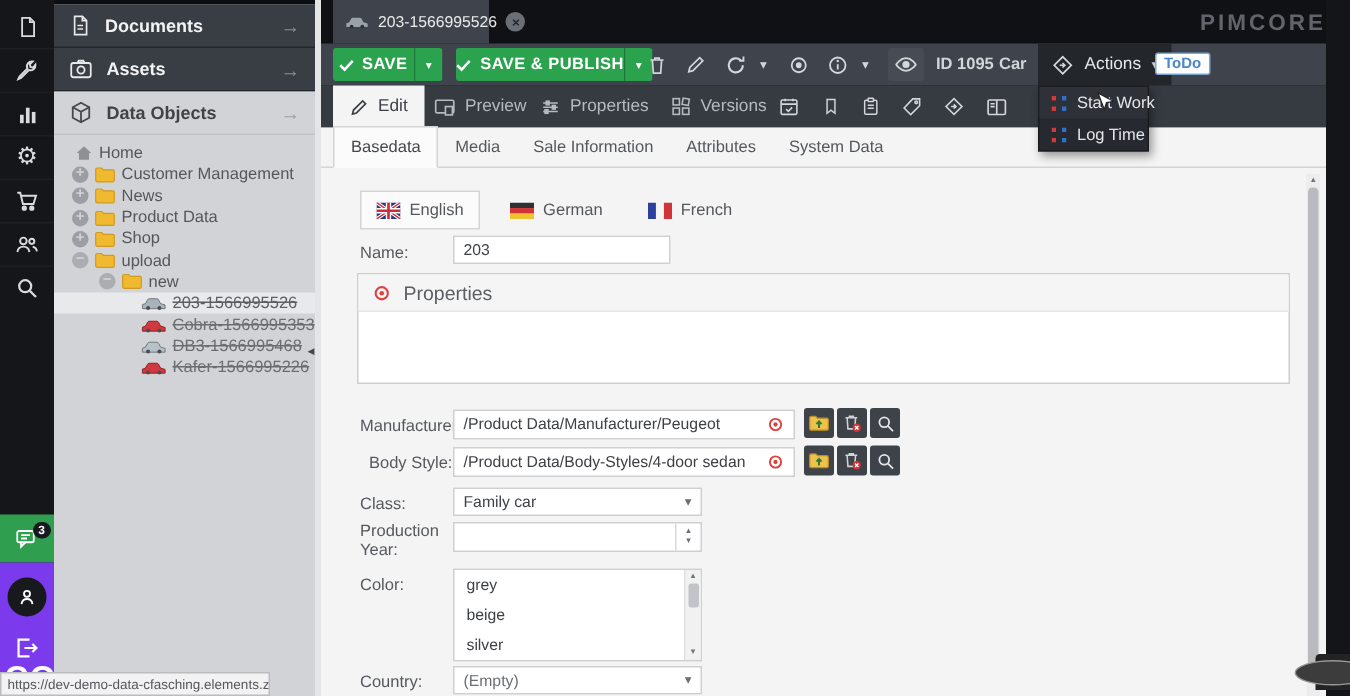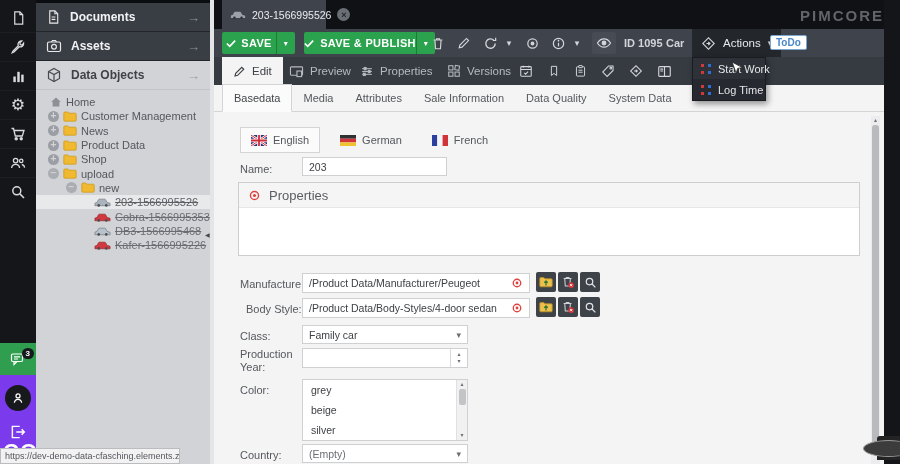--- a/index.html
+++ b/index.html
@@ -502,27 +502,24 @@
   <div class="abs" style="left:214px;top:85px;width:670px;height:379px;background:#f4f4f5;">
 
     <div class="abs flex" style="left:0;top:0;width:670px;height:27px;border-bottom:1px solid #d4d4d6;box-sizing:border-box;align-items:flex-end;padding-left:8px;">
       <div class="subtab active" style="margin-bottom:-1px;">
           <span>Basedata</span>
         </div>
       <div class="subtab">
           <span>Media</span>
         </div>
       <div class="subtab">
-          <span>Attributes</span>
-        </div>
-      <div class="subtab">
           <span>Sale Information</span>
         </div>
       <div class="subtab">
-          <span>Data Quality</span>
+          <span>Attributes</span>
         </div>
       <div class="subtab">
           <span>System Data</span>
         </div>
     </div>
 
     <div class="abs flex" style="left:26px;top:42px;gap:10px;">
       <div class="langtab active">
         <span>
             <svg width="16" height="11" viewBox="0 0 16 11">

